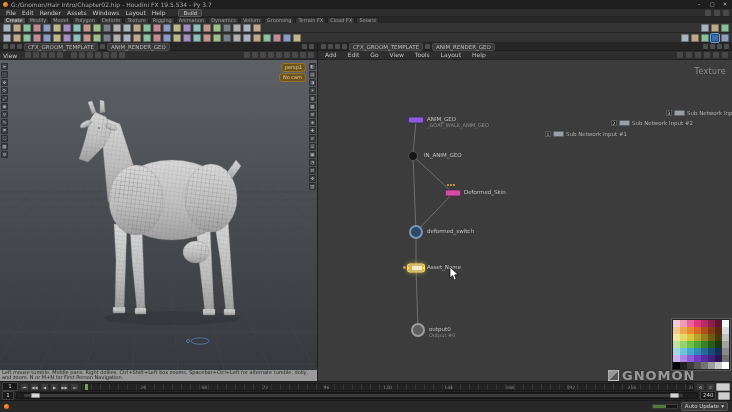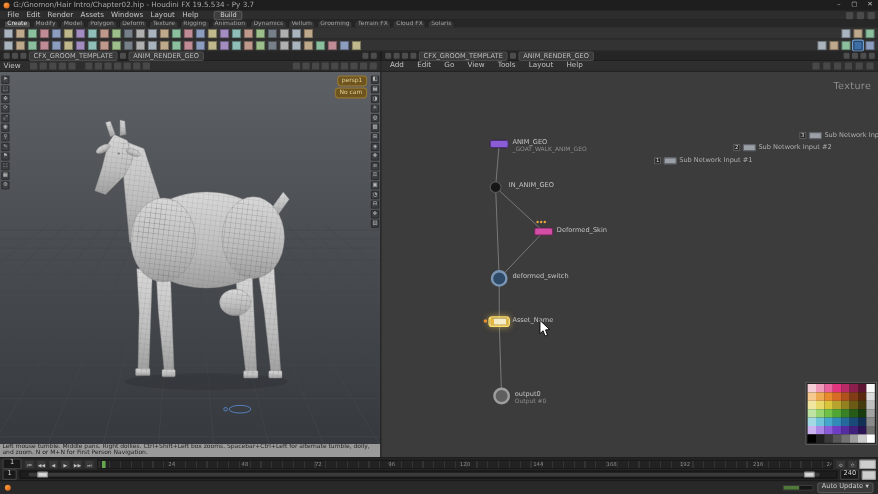--- a/index.html
+++ b/index.html
@@ -611,14 +611,18 @@
         <span>Auto Update</span>
         <span>▾</span>
       </div>
     </div>
   </div>
 
   <svg class="cursor" style="left:449px;top:267px" width="10" height="14" viewBox="0 0 10 14">
     <path d="M1,0 L1,11 L3.6,8.6 L5.2,13 L7.2,12.2 L5.6,7.9 L9,7.6 Z" fill="#fff" stroke="#000" stroke-width=".7"></path>
   </svg>
 
+  <div class="watermark">
+    <div class="wm-logo"></div>
+    <div class="wm-text">GNOMON</div>
+  </div>
 
 </div>
 
 </body></html>

